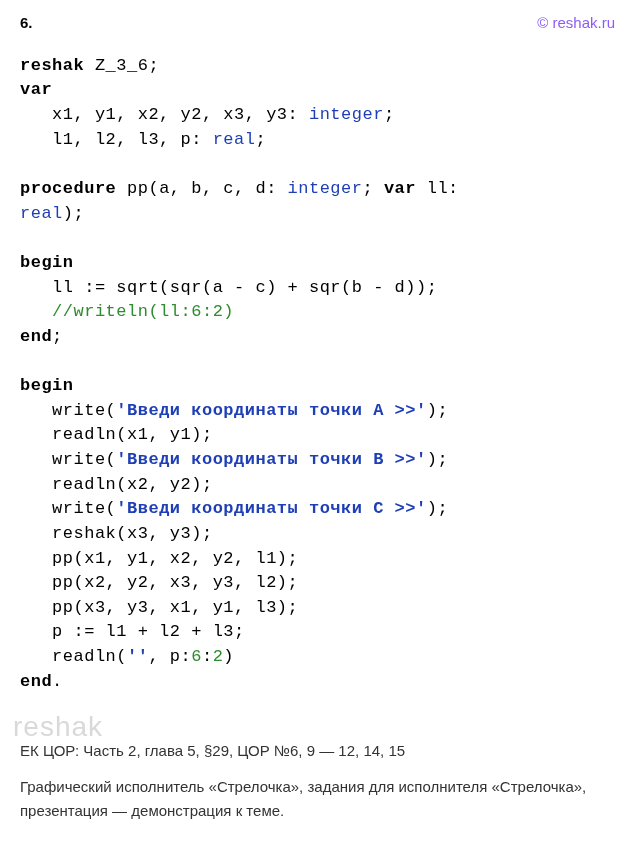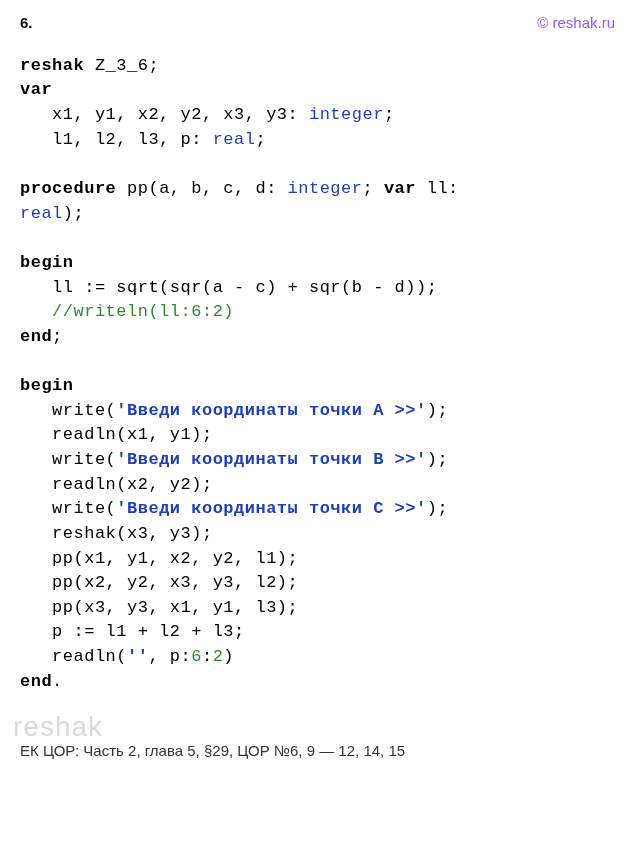--- a/index.html
+++ b/index.html
@@ -108,13 +108,14 @@
 <span>   pp(x2, y2, x3, y3, l2);</span>
 <span>   pp(x3, y3, x1, y1, l3);</span>
 <span>   p := l1 + l2 + l3;</span>
 <span>   readln(</span><span class="string">''</span><span>, p:</span><span class="num">6</span><span>:</span><span class="num">2</span><span>)</span>
 <span class="kw">end</span><span>.</span></div>
 
 <div class="watermark">reshak</div>
 
 <div class="footer-section">
   <div class="footer-line1">ЕК ЦОР: Часть 2, глава 5, §29, ЦОР №6, 9 — 12, 14, 15</div>
+  <div>Графический исполнитель «Стрелочка», задания для исполнителя «Стрелочка», презентация — демонстрация к теме.</div>
 </div>
 
 </body></html>

